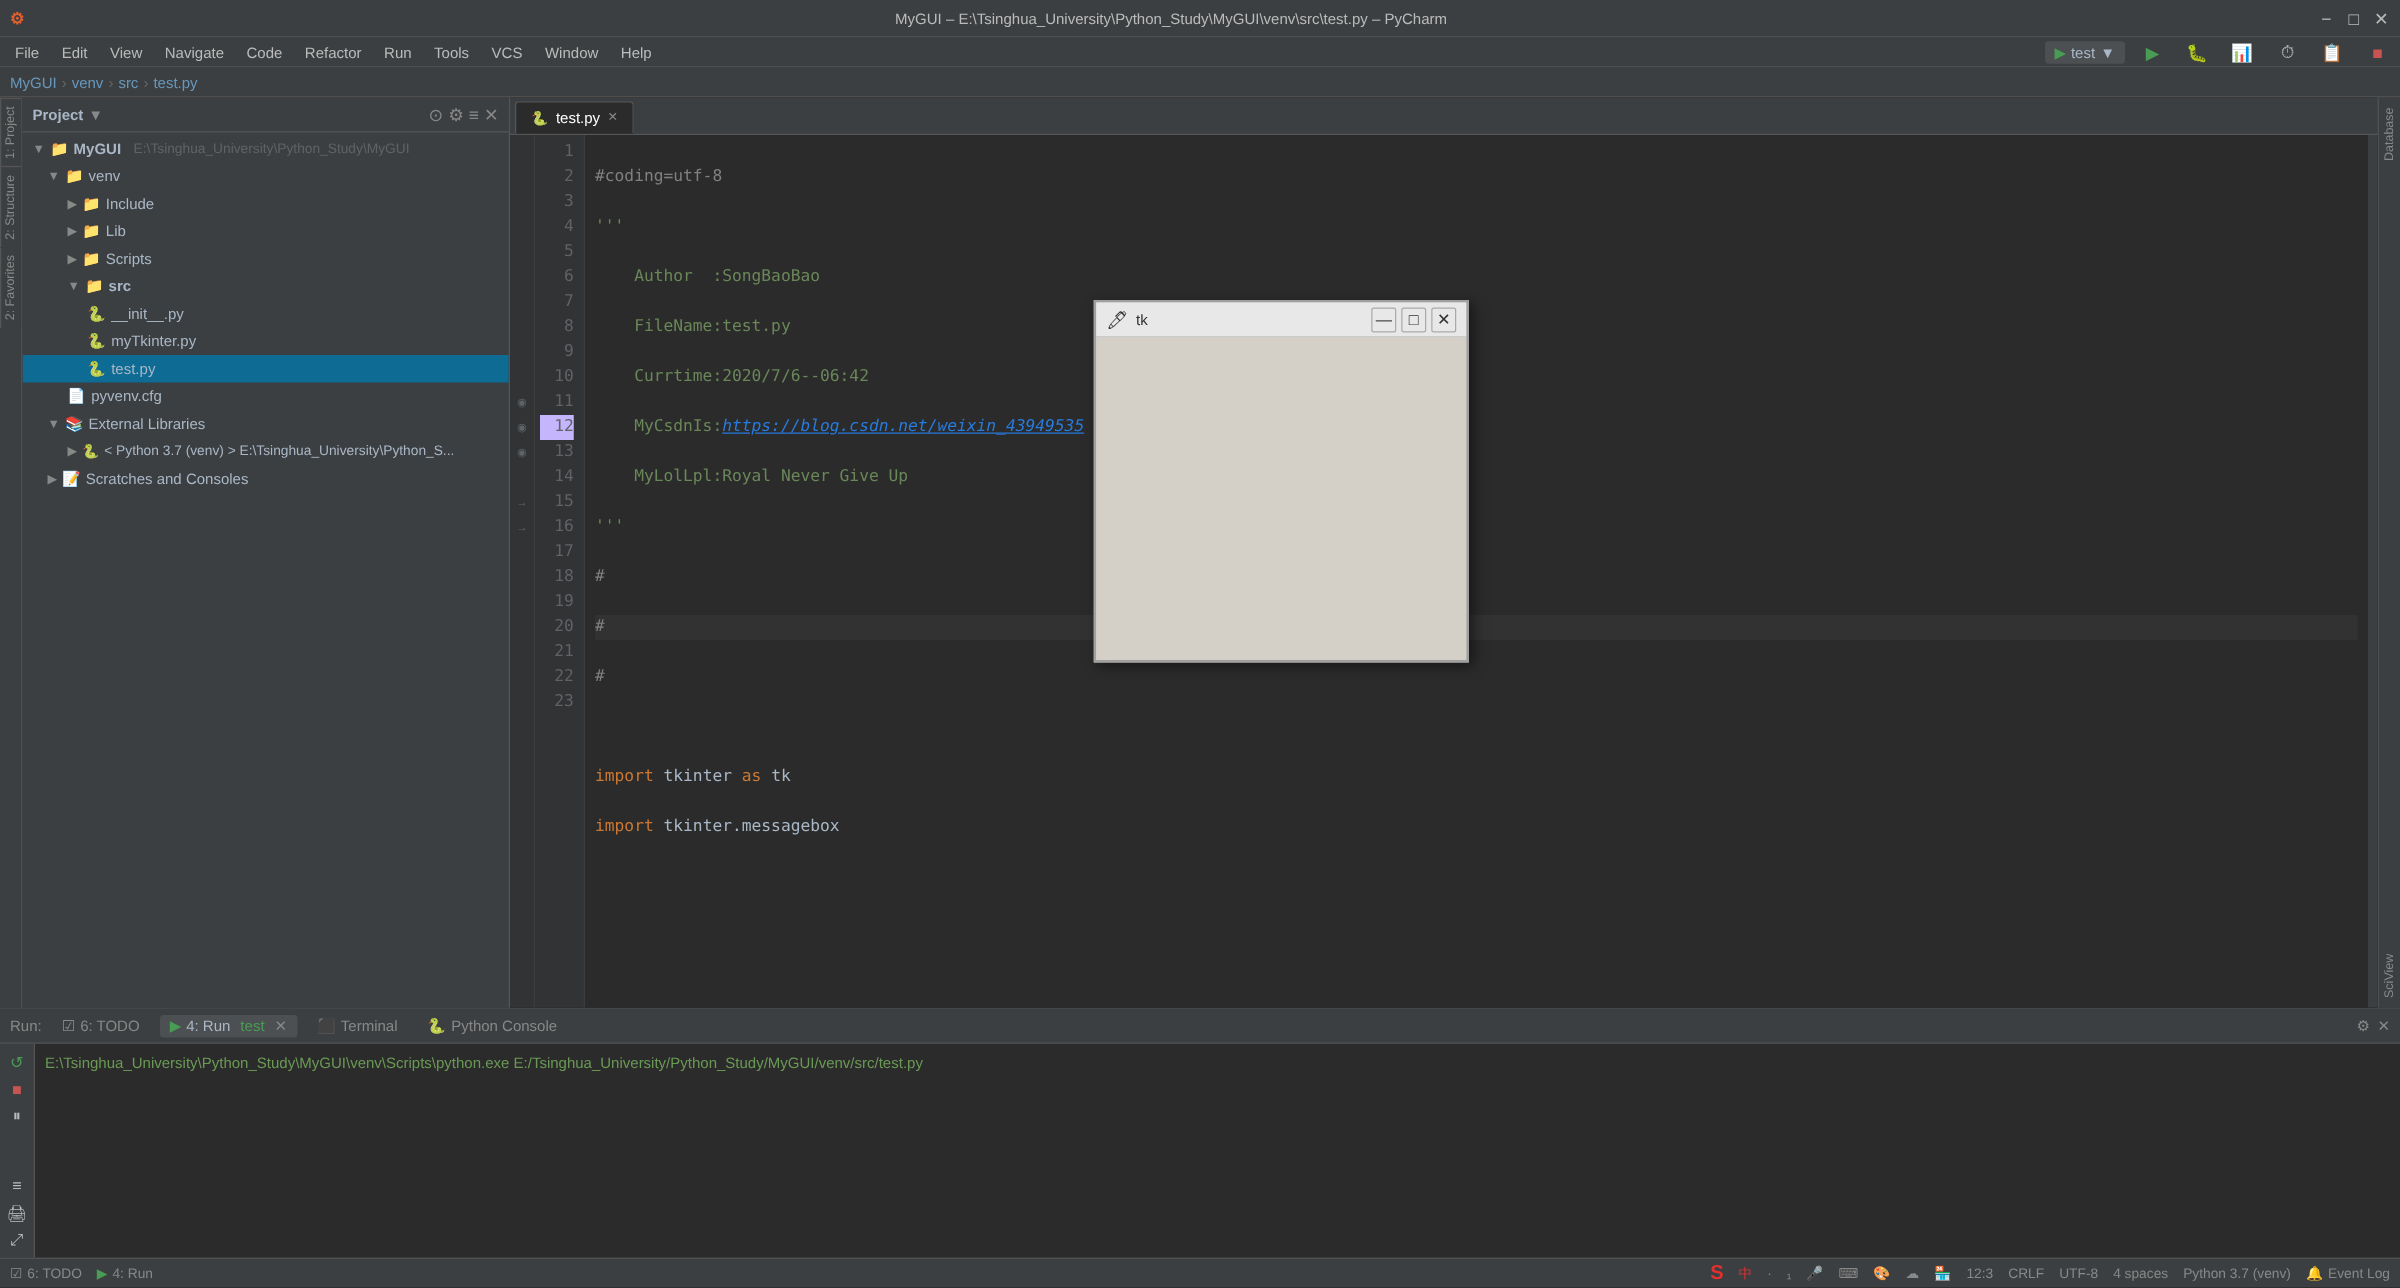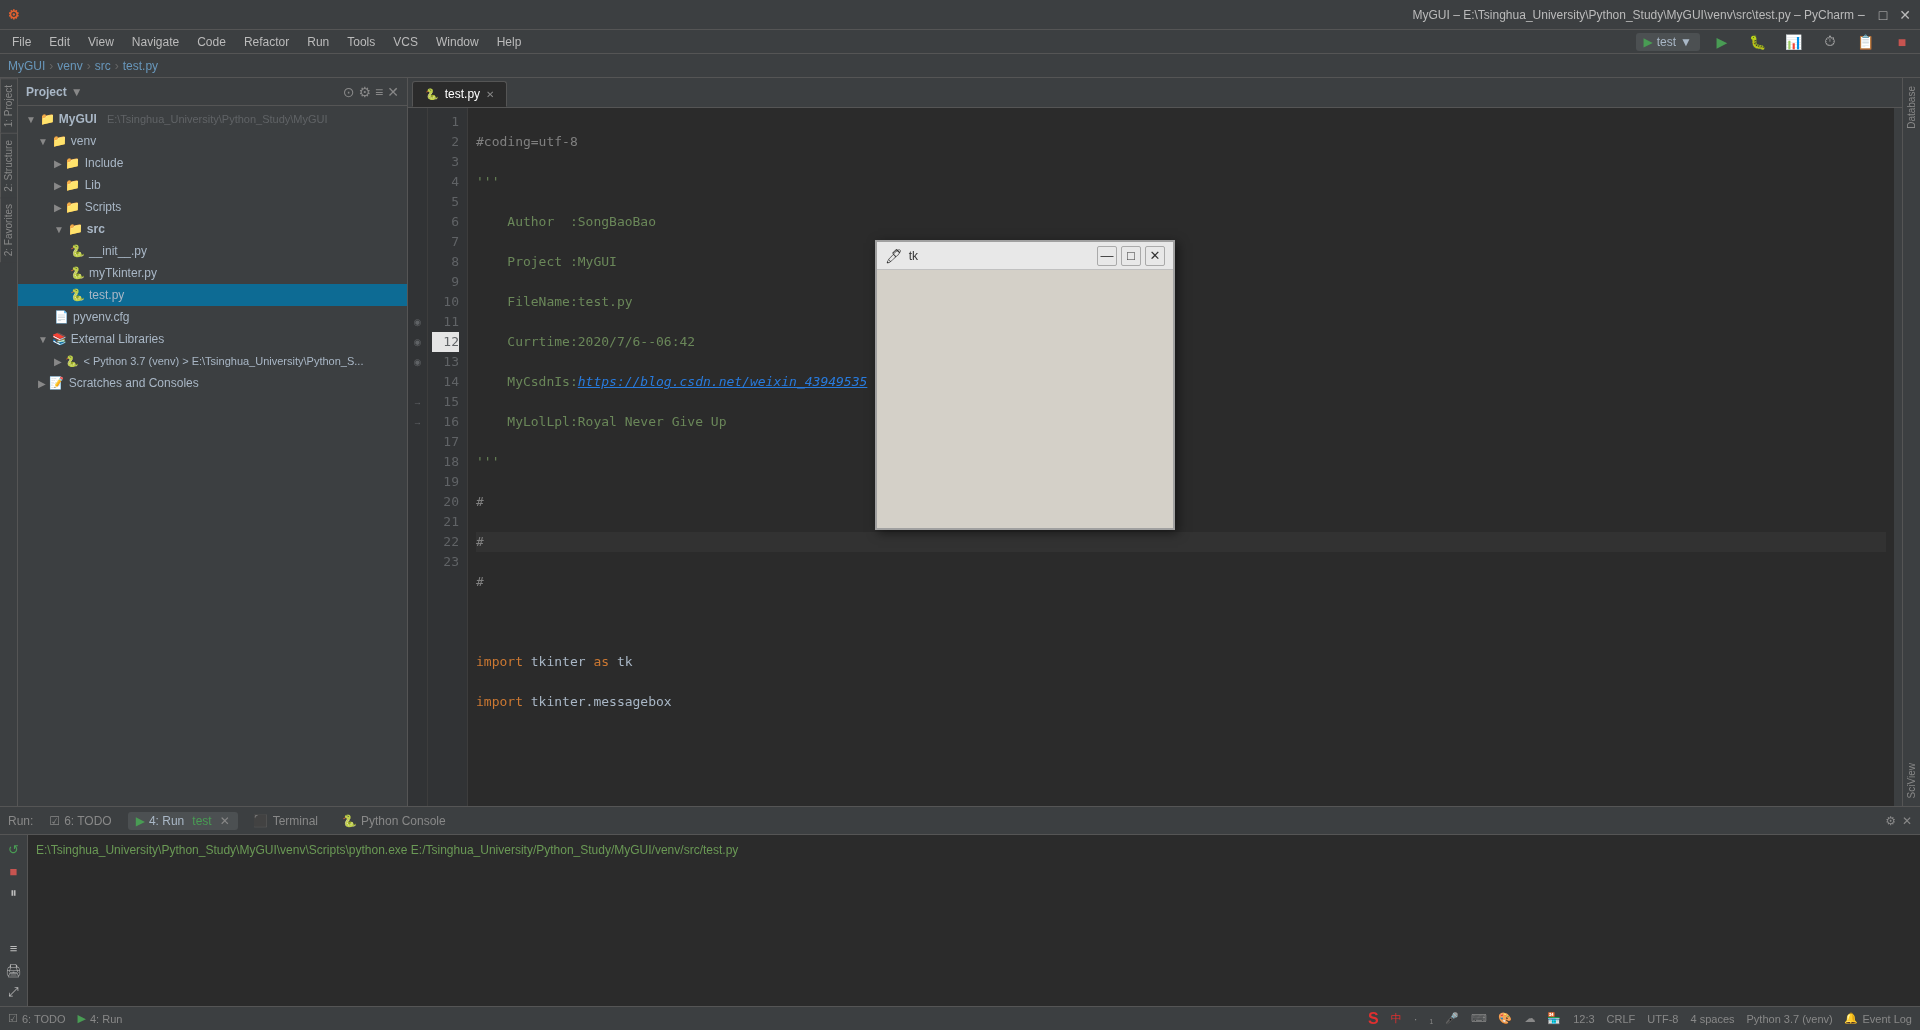--- a/index.html
+++ b/index.html
@@ -18,21 +18,21 @@
     #title-bar {
       background: #3c3f41;
       height: 30px;
       display: flex;
       align-items: center;
       justify-content: space-between;
       padding: 0 8px;
       border-bottom: 1px solid #555;
     }
     #title-bar-left { display: flex; align-items: center; gap: 8px; }
-    #title-bar-title { font-size: 12px; color: #bbb; flex: 1; text-align: right; }
+    #title-bar-title { font-size: 12px; color: #bbb; flex: 1; text-align: center; }
     #title-bar-controls { display: flex; gap: 8px; }
     .title-btn { width: 14px; height: 14px; cursor: pointer; color: #bbb; font-size: 14px; display: flex; align-items: center; justify-content: center; }
 
     
     #menu-bar {
       background: #3c3f41;
       height: 24px;
       display: flex;
       align-items: center;
       padding: 0 4px;
@@ -515,39 +515,38 @@
           <div>2</div>
           <div>3</div>
           <div>4</div>
           <div>5</div>
         <div>6</div>
           <div>7</div>
           <div>8</div>
           <div>9</div>
           <div>10</div>
         <div>11</div>
-          <div style="background:#e5e5e5;">12</div>
+          <div style="background:#c4b5fd;">12</div>
           <div>13</div>
           <div>14</div>
           <div>15</div>
         <div>16</div>
           <div>17</div>
           <div>18</div>
           <div>19</div>
           <div>20</div>
         <div>21</div>
           <div>22</div>
           <div>23</div>
       </div>
 
       <div id="code-content">
 <div class="line"><span style="color:#808080;text-align:right;">#coding=utf-8</span></div>
 <div class="line"><span style="color:#6a8759;">'''</span></div>
 <div class="line"><span style="color:#6a8759;">&nbsp;&nbsp;&nbsp;&nbsp;Author&nbsp;&nbsp;:SongBaoBao</span></div>
-<div class="line"><span style="color:#6a8759;">&nbsp;&nbsp;&nbsp;&nbsp;Project :MyGUI</span></div>
 <div class="line"><span style="color:#6a8759;">&nbsp;&nbsp;&nbsp;&nbsp;FileName:test.py</span></div>
 <div class="line"><span style="color:#6a8759;">&nbsp;&nbsp;&nbsp;&nbsp;Currtime:2020/7/6--06:42</span></div>
 <div class="line"><span style="color:#6a8759;">&nbsp;&nbsp;&nbsp;&nbsp;MyCsdnIs:<span class="link">https://blog.csdn.net/weixin_43949535</span></span></div>
 <div class="line"><span style="color:#6a8759;">&nbsp;&nbsp;&nbsp;&nbsp;MyLolLpl:Royal Never Give Up</span></div>
 <div class="line"><span style="color:#6a8759;">'''</span></div>
 <div class="line"><span style="color:#808080; font-style:italic;">#</span></div>
 <div class="line" style="background:#323232;"><span style="color:#808080; font-style:italic;">#</span></div>
 <div class="line"><span style="color:#808080; font-style:italic;">#</span></div>
 <div class="line"></div>
 <div class="line"><span class="kw">import</span><span style="color:#a9b7c6;"> tkinter </span><span class="kw">as</span><span style="color:#a9b7c6;"> tk</span></div>

